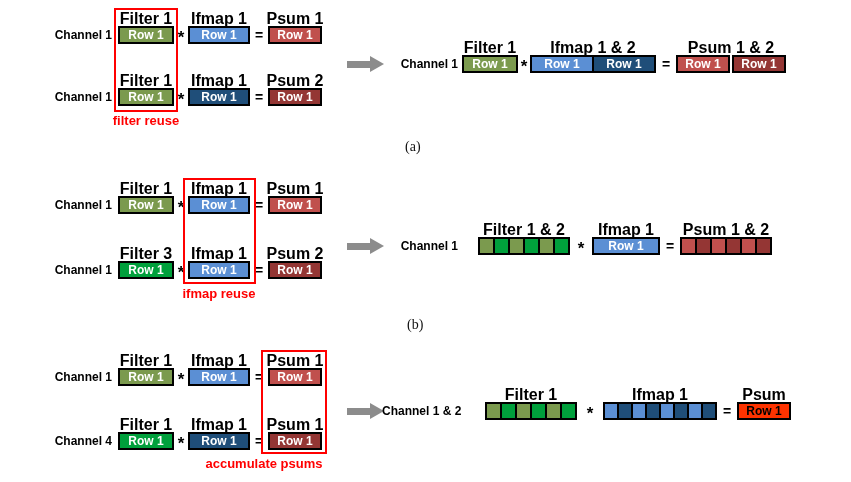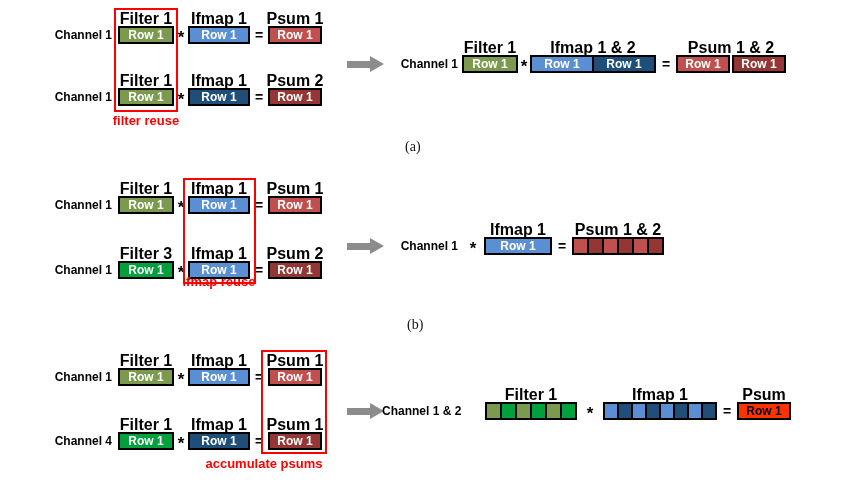--- a/index.html
+++ b/index.html
@@ -155,29 +155,38 @@
         <div class="box w62 c-lblue">Row 1</div>
       </div>
       <span class="op eq we18">=</span>
       <div class="term">
         <span class="hdr">Psum 2</span>
         <div class="box w54 c-dred">Row 1</div>
       </div>
     </div>
 
     <div class="reuse-rect" style="left:183px;top:178px;width:73px;height:106px;"></div>
-    <span class="reuse-label" style="left:219px;top:274px;">ifmap reuse</span>
+    <span class="reuse-label" style="left:219px;top:286px;">ifmap reuse</span>
 
     <div class="arrow" style="left:347px;top:238px;">
       <div class="arrow-shaft"></div>
       <div class="arrow-head"></div>
     </div>
 
     <div class="row" style="left:396px;top:237px;">
       <span class="chan w62">Channel 1</span>
+      <div class="term" style="margin-left:16px;">
+        <span class="hdr">Filter 1 &amp; 2</span>
+        <span class="sq c-olive"></span>
+          <span class="sq c-green"></span>
+          <span class="sq c-olive"></span>
+          <span class="sq c-green"></span>
+          <span class="sq c-olive"></span>
+          <span class="sq c-green"></span>
+      </div>
       <span class="op mul wm14" style="margin:0 4px;">*</span>
       <div class="term">
         <span class="hdr">Ifmap 1</span>
         <div class="box w68 c-lblue">Row 1</div>
       </div>
       <span class="op eq we18" style="margin:0 1px;">=</span>
       <div class="term">
         <span class="hdr">Psum 1 &amp; 2</span>
         <span class="sq c-lred"></span>
           <span class="sq c-dred"></span>

